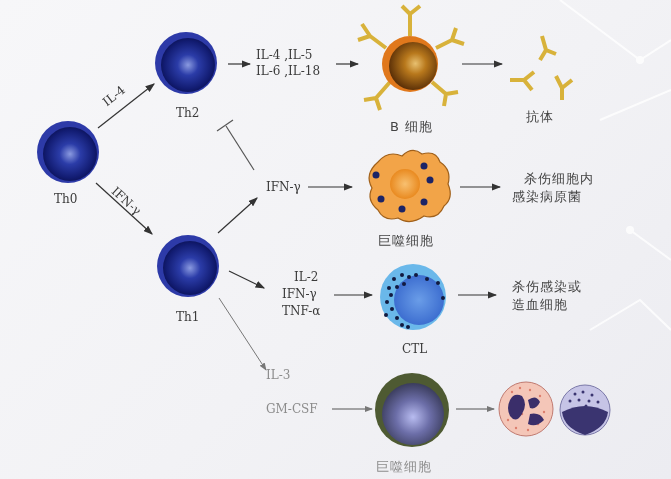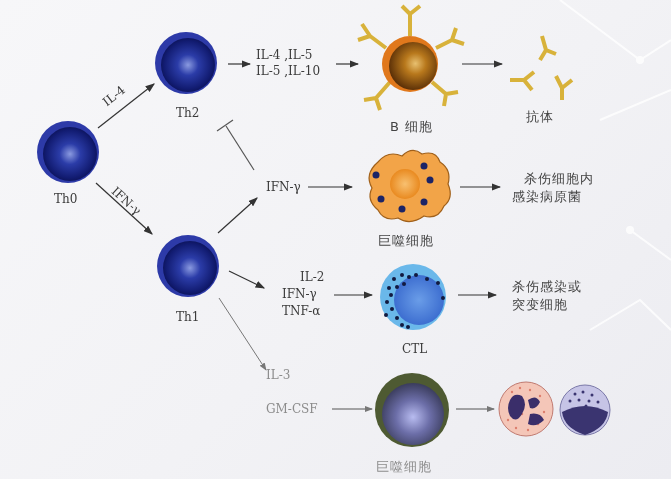--- a/index.html
+++ b/index.html
@@ -196,32 +196,32 @@
 </svg>
 
 <div class="lbl" style="left:54px; top:192px;">Th0</div>
 <div class="lbl" style="left:176px; top:106px;">Th2</div>
 <div class="lbl" style="left:176px; top:310px;">Th1</div>
 
 <div class="lbl" style="left:100px; top:98px; transform:rotate(-38deg); transform-origin:left top;">IL-4</div>
 <div class="lbl" style="left:118px; top:184px; transform:rotate(42deg); transform-origin:left top;">IFN-γ</div>
 
 <div class="lbl" style="left:256px; top:48px;">IL-4 ,IL-5</div>
-<div class="lbl" style="left:256px; top:64px;">IL-5 ,IL-10</div>
+<div class="lbl" style="left:256px; top:64px;">IL-6 ,IL-18</div>
 
 <div class="lbl cn" style="left:390px; top:118px;">B 细胞</div>
 <div class="lbl cn" style="left:526px; top:108px;">抗体</div>
 
 <div class="lbl" style="left:266px; top:180px;">IFN-γ</div>
 <div class="lbl cn" style="left:378px; top:232px;">巨噬细胞</div>
 <div class="lbl cn" style="left:512px; top:170px;margin-left:12px;">杀伤细胞内</div>
 <div class="lbl cn" style="left:512px; top:188px;">感染病原菌</div>
 
-<div class="lbl" style="left:300px; top:270px;">IL-2</div>
+<div class="lbl" style="left:294px; top:270px;">IL-2</div>
 <div class="lbl" style="left:282px; top:287px;">IFN-γ</div>
 <div class="lbl" style="left:282px; top:304px;">TNF-α</div>
 <div class="lbl" style="left:402px; top:342px;">CTL</div>
 <div class="lbl cn" style="left:512px; top:278px;">杀伤感染或</div>
-<div class="lbl cn" style="left:512px; top:296px;">突变细胞</div>
+<div class="lbl cn" style="left:512px; top:296px;">造血细胞</div>
 
 <div class="lbl faded" style="left:266px; top:368px;">IL-3</div>
 <div class="lbl faded" style="left:266px; top:402px;">GM-CSF</div>
 <div class="lbl cn faded" style="left:376px; top:458px;">巨噬细胞</div>
 
 </body></html>

